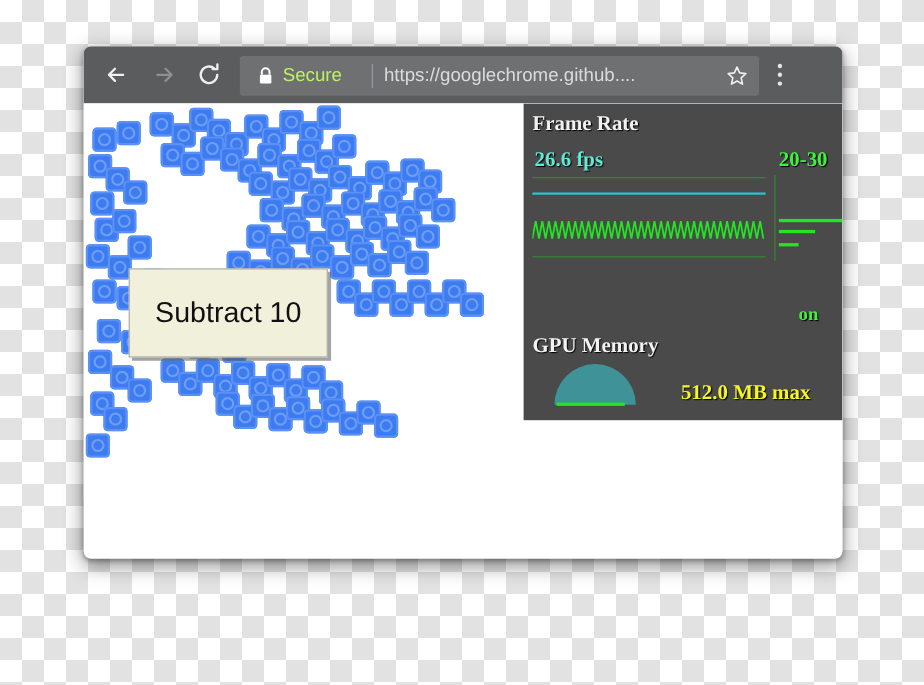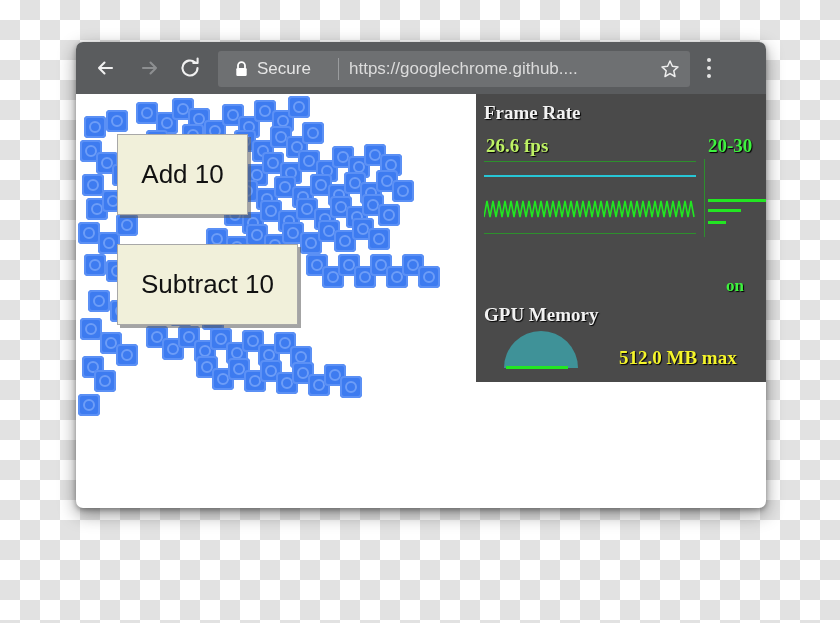--- a/index.html
+++ b/index.html
@@ -98,21 +98,21 @@
     width: 472px; height: 36px;
     background: #6e7072;
     border-radius: 3px;
   }
   .lock-ic {
     position: absolute; left: 17px; top: 10px;
     width: 13px; height: 16px;
   }
   .secure-txt {
     position: absolute; left: 39px; top: 8px;
-    color: #e5e5e5; font-size: 17px;
+    color: #bef264; font-size: 17px;
   }
   .omnibox-sep {
     position: absolute; left: 120px; top: 7px;
     width: 1px; height: 22px; background: #9a9c9e;
   }
   .url-txt {
     position: absolute; left: 131px; top: 8px;
     color: #dcdcdc; font-size: 17px; white-space: nowrap;
   }
   .star-ic {
@@ -191,21 +191,21 @@
   #hud-t-gpur { left: 8px; top: 152px; }
   #hud-t-gpum { left: 8px; top: 210px; }
 
   .hud-val {
     position: absolute;
     font-family: "Liberation Serif", serif;
     font-weight: bold;
     font-size: 19px;
     text-shadow: 1px 1px 1px #000;
   }
-  #hud-fps    { left: 10px; top: 41px;  color: #bef264; }
+  #hud-fps    { left: 10px; top: 41px;  color: #5eead4; }
   #hud-range  { left: 232px; top: 41px; color: #3ef23e; }
   #hud-raster { left: 250px; top: 182px; color: #3ef23e; font-size: 17px; }
   #hud-used   { left: 160px; top: 228px; color: #f5f52a; }
   #hud-max    { left: 143px; top: 253px; color: #f5f52a; }
 
   
   .graph {
     position: absolute;
     left: 8px; top: 65px;
     width: 212px; height: 78px;
@@ -410,21 +410,20 @@
           <div class="sprite" style="left: 230px; top: 160px;"></div>
           <div class="sprite" style="left: 246px; top: 172px;"></div>
           <div class="sprite" style="left: 262px; top: 160px;"></div>
           <div class="sprite" style="left: 278px; top: 172px;"></div>
           <div class="sprite" style="left: 294px; top: 160px;"></div>
           <div class="sprite" style="left: 310px; top: 172px;"></div>
           <div class="sprite" style="left: 326px; top: 160px;"></div>
           <div class="sprite" style="left: 342px; top: 172px;"></div>
         </div>
 
-      <button class="appbtn" id="btn-add">Add 10</button>
       <button class="appbtn" id="btn-sub">Subtract 10</button>
 
       <div class="hud">
 
         <div class="hud-title" id="hud-t-fps">Frame Rate</div>
         <div class="hud-val" id="hud-fps">26.6 fps</div>
         <div class="hud-val" id="hud-range">20-30</div>
 
         <div class="graph">
           <div class="gline-top"></div>

